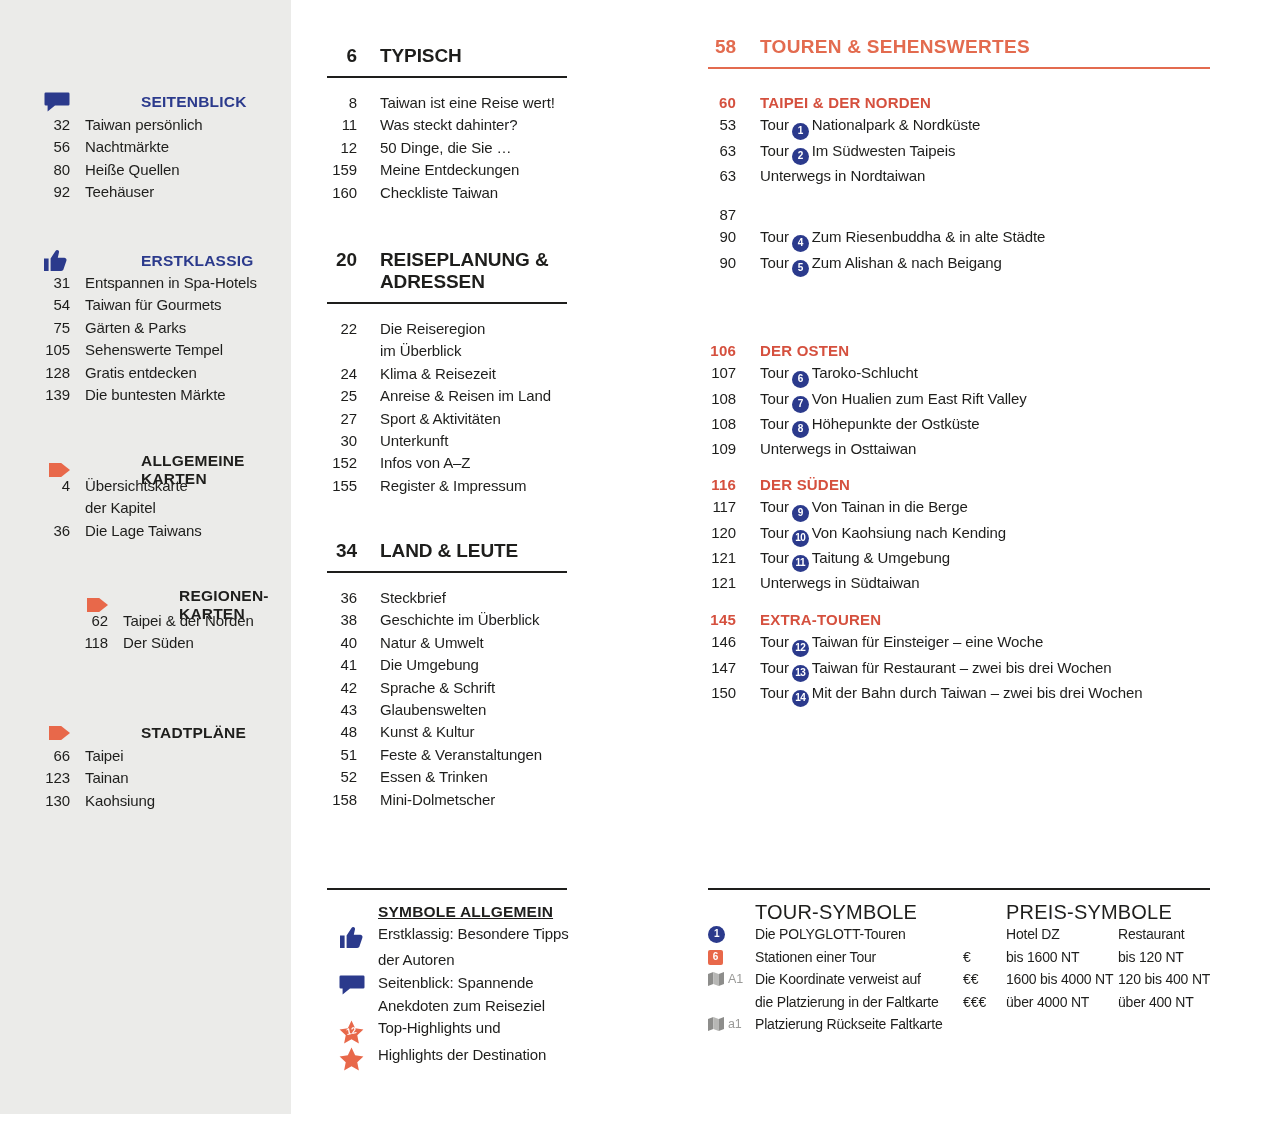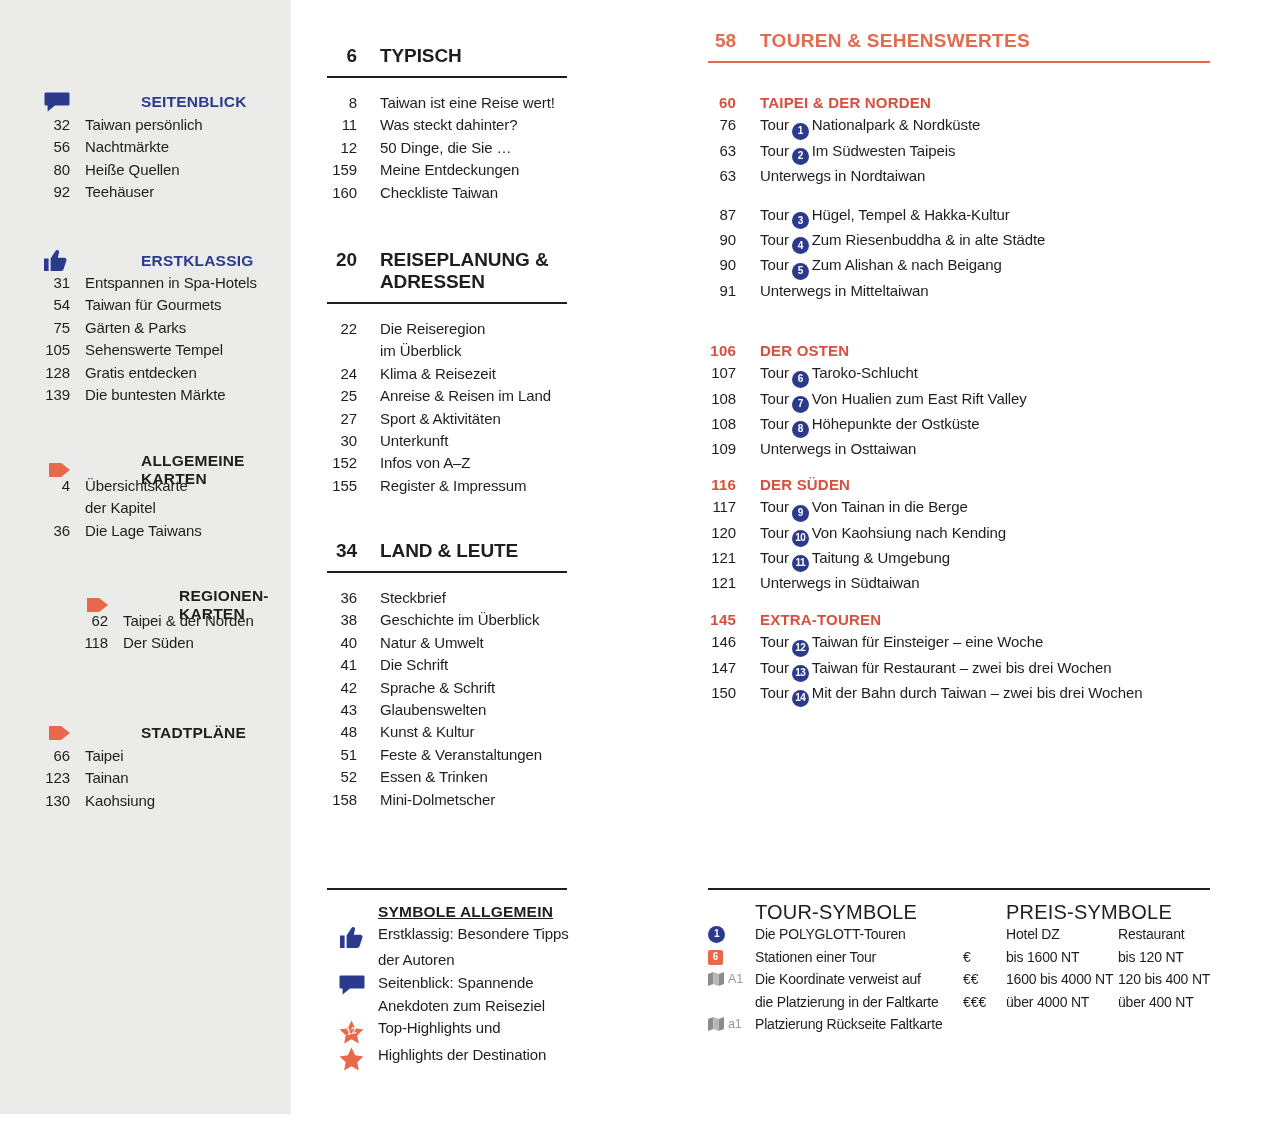--- a/index.html
+++ b/index.html
@@ -309,21 +309,21 @@
           <div class="trow">
             <span class="num">38</span>
             <span class="lbl">Geschichte im Überblick</span>
           </div>
           <div class="trow">
             <span class="num">40</span>
             <span class="lbl">Natur &amp; Umwelt</span>
           </div>
           <div class="trow">
             <span class="num">41</span>
-            <span class="lbl">Die Schrift</span>
+            <span class="lbl">Die Umgebung</span>
           </div>
           <div class="trow">
             <span class="num">42</span>
             <span class="lbl">Sprache &amp; Schrift</span>
           </div>
           <div class="trow">
             <span class="num">43</span>
             <span class="lbl">Glaubenswelten</span>
           </div>
           <div class="trow">
@@ -405,61 +405,56 @@
             </span>
           </span>
           <div class="sym-lines">
             <div class="line">Highlights der Destination</div>
           </div>
         </div>
       </div>
     </section>
 
   <section class="col-right" id="col-right">
-    <div class="mid-block" style="top:30px;">
+    <div class="mid-block" style="top:36px;">
       <div class="right-head">
         <span class="num">58</span>
         <span class="ttl">TOUREN &amp; SEHENSWERTES</span>
       </div>
       <div class="rule-orange"></div>
     </div>
   <div class="rsec" style="top: 92px;">
         <div class="rsec-head">
           <span class="num">60</span>
           <span class="ttl">TAIPEI &amp; DER NORDEN</span>
         </div>
         <div class="rrow">
-          <span class="num">76</span>
+          <span class="num">53</span>
           <span class="lbl"><span>Tour</span><span class="badge-circle">1</span><span>Nationalpark &amp; Nordküste</span></span>
         </div>
         <div class="rrow">
           <span class="num">63</span>
           <span class="lbl"><span>Tour</span><span class="badge-circle">2</span><span>Im Südwesten Taipeis</span></span>
         </div>
         <div class="rrow">
           <span class="num">63</span>
           <span class="lbl">Unterwegs in Nordtaiwan</span>
         </div>
       </div>
       <div class="rsec" style="top: 204px;">
         <div class="rrow">
           <span class="num">87</span>
-          <span class="lbl"><span>Tour</span><span class="badge-circle">3</span><span>Hügel, Tempel &amp; Hakka-Kultur</span></span>
         </div>
         <div class="rrow">
           <span class="num">90</span>
           <span class="lbl"><span>Tour</span><span class="badge-circle">4</span><span>Zum Riesenbuddha &amp; in alte Städte</span></span>
         </div>
         <div class="rrow">
           <span class="num">90</span>
           <span class="lbl"><span>Tour</span><span class="badge-circle">5</span><span>Zum Alishan &amp; nach Beigang</span></span>
-        </div>
-        <div class="rrow">
-          <span class="num">91</span>
-          <span class="lbl">Unterwegs in Mitteltaiwan</span>
         </div>
       </div>
       <div class="rsec" style="top: 340px;">
         <div class="rsec-head">
           <span class="num">106</span>
           <span class="ttl">DER OSTEN</span>
         </div>
         <div class="rrow">
           <span class="num">107</span>
           <span class="lbl"><span>Tour</span><span class="badge-circle">6</span><span>Taroko-Schlucht</span></span>

